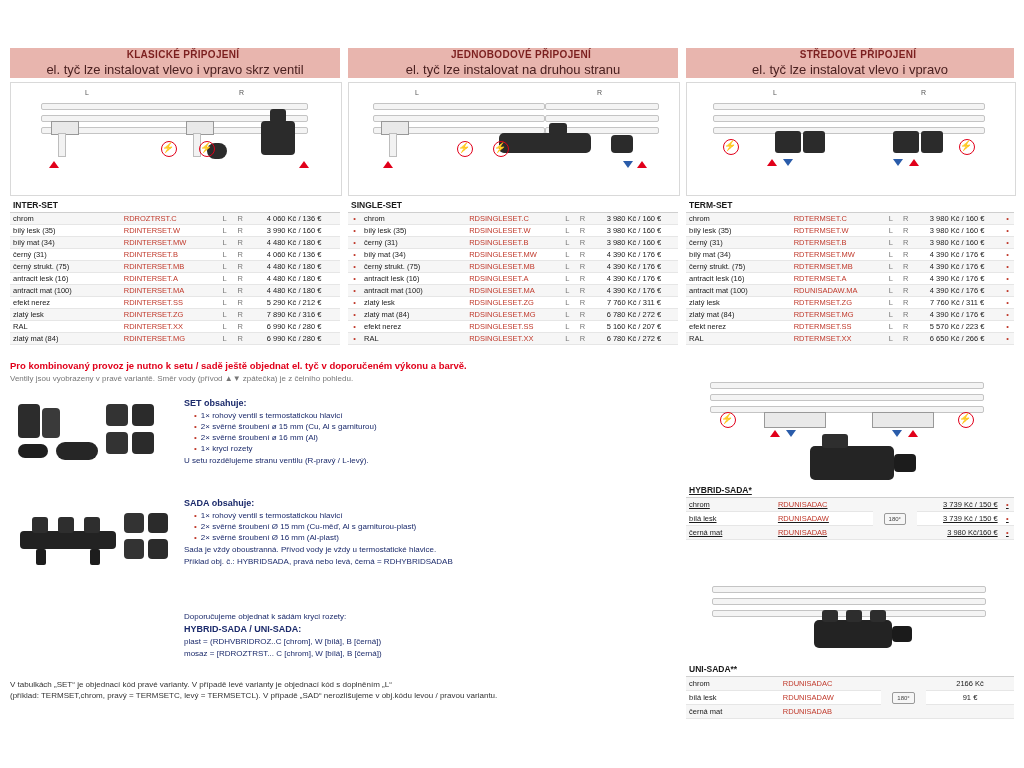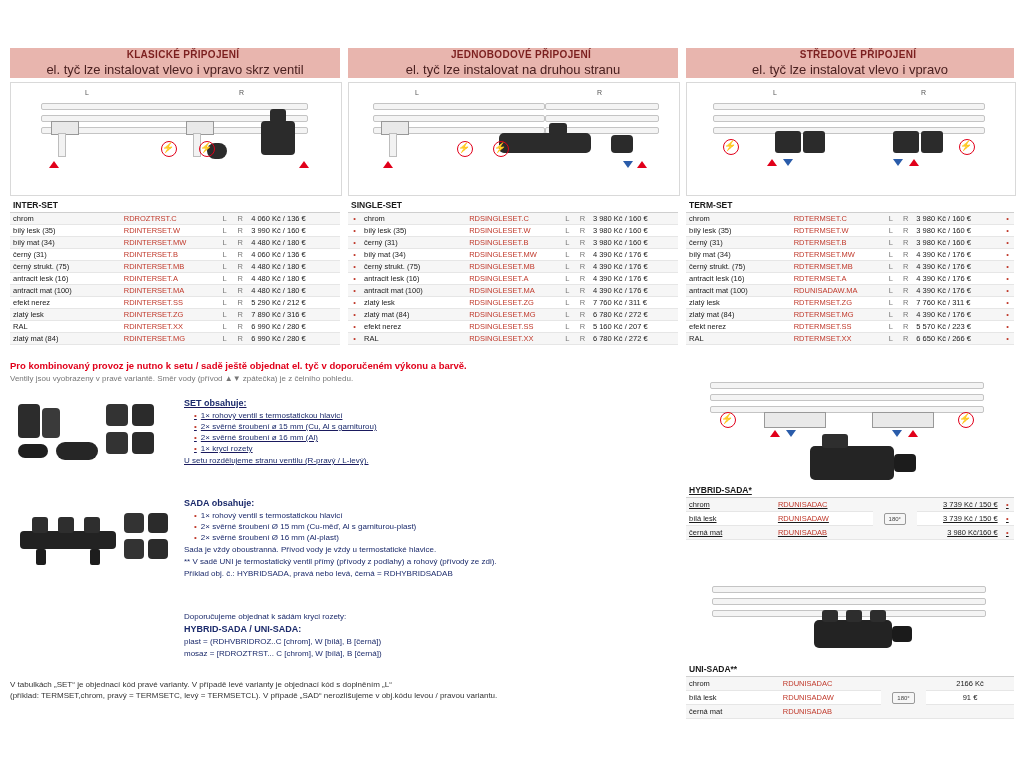--- a/index.html
+++ b/index.html
@@ -51,21 +51,21 @@
   .tbl.c1{left:10px;top:198px;width:330px;}
   .tbl.c2{left:348px;top:198px;width:330px;}
   .tbl.c3{left:686px;top:198px;width:328px;}
   .tbl td{padding:1px 3px;border-bottom:1px solid #e6e6e6;white-space:nowrap;overflow:hidden;}
   .tbl .title td{font-weight:bold;font-size:8.5px;padding:2px 3px;border-bottom:1px solid #cfcfcf;}
   .tbl tr:nth-child(even) td{background:#f6f6f6;}
   .tbl .title td{background:#fff!important;}
   .c-name{width:108px;}
   .c-code{width:92px;color:#c0392b;}
   .c-lr{width:10px;text-align:center;color:#777;}
-  .c-price{text-align:left;width:88px;}
+  .c-price{text-align:center;width:88px;}
   .c-dot{width:8px;text-align:center;color:#c0392b;}
   .c-bul{width:8px;text-align:center;color:#c0392b;}
 
   
   .note-red{position:absolute;left:10px;top:360px;width:560px;
     font-size:9.5px;font-weight:bold;color:#e1001a;}
   .note-gray{position:absolute;left:10px;top:374px;width:600px;
     font-size:8px;color:#777;}
 
   
@@ -466,21 +466,21 @@
     <div style="position:absolute;left:4px;top:6px;width:22px;height:34px;background:#2c2c2c;border-radius:4px;"></div>
     <div style="position:absolute;left:28px;top:10px;width:18px;height:30px;background:#3a3a3a;border-radius:4px;"></div>
     <div style="position:absolute;left:4px;top:46px;width:30px;height:14px;background:#1f1f1f;border-radius:7px;"></div>
     <div style="position:absolute;left:42px;top:44px;width:42px;height:18px;background:#262626;border-radius:9px;"></div>
     <div style="position:absolute;left:92px;top:6px;width:22px;height:22px;background:#333;border-radius:4px;"></div>
     <div style="position:absolute;left:118px;top:6px;width:22px;height:22px;background:#2b2b2b;border-radius:4px;"></div>
     <div style="position:absolute;left:92px;top:34px;width:22px;height:22px;background:#333;border-radius:4px;"></div>
     <div style="position:absolute;left:118px;top:34px;width:22px;height:22px;background:#2b2b2b;border-radius:4px;"></div>
   </div>
 
-  <div class="setblock" style="left:184px;top:398px;width:380px;text-decoration:underline;">
+  <div class="setblock" style="left:184px;top:398px;width:380px;">
     <div class="h">SET obsahuje:</div>
     <ul>
       <li>1× rohový ventil s termostatickou hlavicí</li>
       <li>2× svěrné šroubení ø 15 mm (Cu, Al s garniturou)</li>
       <li>2× svěrné šroubení ø 16 mm (Al)</li>
       <li>1× kryci rozety</li>
     </ul>
     <p>U setu rozdělujeme stranu ventilu (R-pravý / L-levý).</p>
   </div>
 
@@ -498,21 +498,20 @@
   </div>
 
   <div class="setblock" style="left:184px;top:498px;width:430px;">
     <div class="h">SADA obsahuje:</div>
     <ul>
       <li>1× rohový ventil s termostatickou hlavicí</li>
       <li>2× svěrné šroubení Ø 15 mm (Cu-měď, Al s garniturou-plast)</li>
       <li>2× svěrné šroubení Ø 16 mm (Al-plast)</li>
     </ul>
     <p>Sada je vždy oboustranná. Přívod vody je vždy u termostatické hlavice.</p>
-    <p>** V sadě UNI je termostatický ventil přímý (přívody z podlahy) a rohový (přívody ze zdi).</p>
     <p>Příklad obj. č.: HYBRIDSADA, pravá nebo levá, černá = RDHYBRIDSADAB</p>
   </div>
 
   <div class="setblock" style="left:184px;top:612px;width:430px;">
     <p style="margin:0 0 3px 0;">Doporučujeme objednat k sádám kryci rozety:</p>
     <div class="h">HYBRID-SADA / UNI-SADA:</div>
     <p>plast = (RDHVBRIDROZ..C [chrom], W [bílá], B [černá])</p>
     <p>mosaz = [RDROZTRST... C [chrom], W [bílá], B [černá])</p>
   </div>
 

